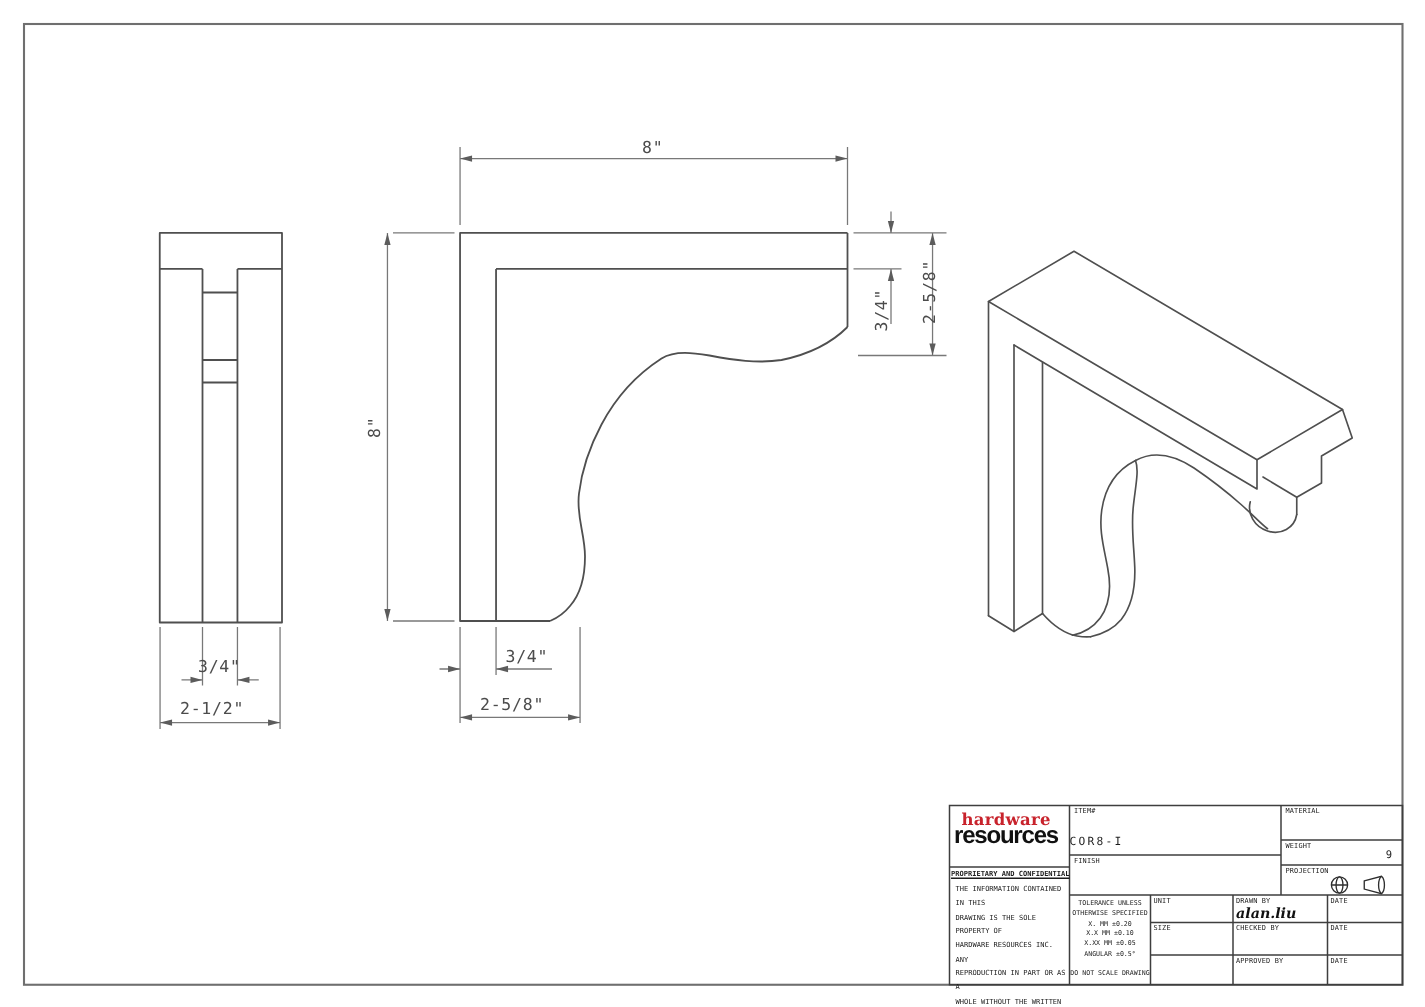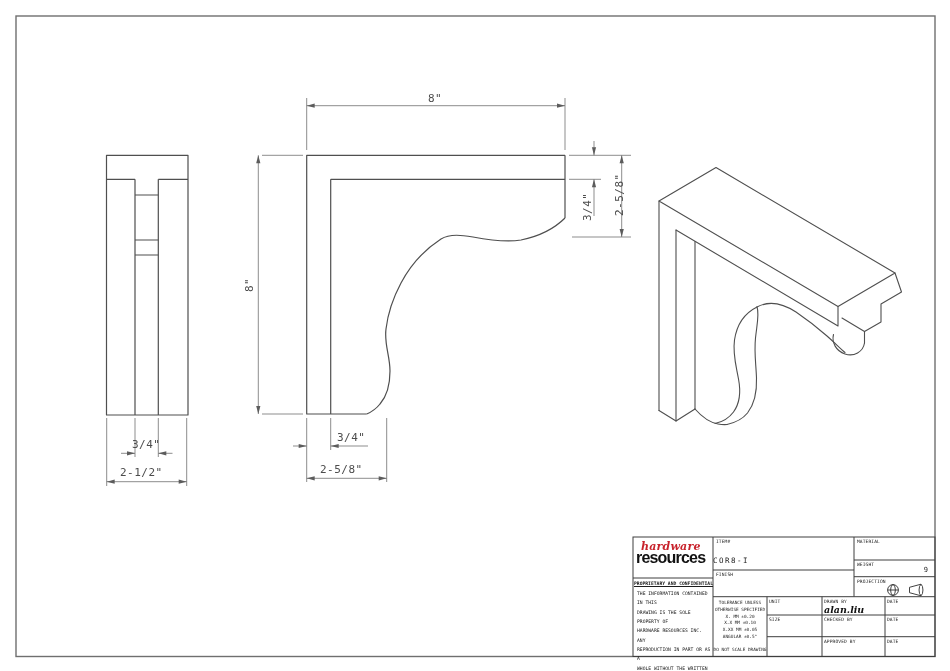--- a/index.html
+++ b/index.html
@@ -8,21 +8,21 @@
   #sheet { position:relative; width:950px; height:671px; background:#ffffff; }
   svg.linework { position:absolute; left:0; top:0; }
   .txt { position:absolute; color:#4a4a4a; white-space:pre; }
   .dim { font-size:11px; letter-spacing:0.5px; color:#4c4c4c; }
   .vdim { transform-origin:left top; transform:rotate(-90deg); }
   .tb { font-family:"DejaVu Sans Mono", monospace; color:#1c1c1c; }
   .lbl { font-size:4.6px; letter-spacing:0.1px; }
   .small { font-size:4.4px; line-height:6.8px; white-space:pre-line; text-align:center; }
   .para { font-size:4.7px; line-height:9.35px; white-space:pre-line; }
   .center { }
-  .logo-hw { font-family:"DejaVu Serif", serif; font-style:italic; font-weight:bold;
+  .logo-hw { font-family:"DejaVu Serif", serif; font-weight:bold;
     font-size:11px; letter-spacing:0.2px; }
   .logo-res { font-family:"Liberation Sans", sans-serif; font-weight:700;
     font-size:16px; letter-spacing:-0.8px; }
   .sig { font-family:"DejaVu Serif", serif; font-style:italic; font-weight:bold;
     font-size:9.5px; color:#111; }
   .prop-title { font-size:4.7px; font-weight:bold; text-decoration:underline;
     text-align:center; }
 </style>
 </head>
 <body>

